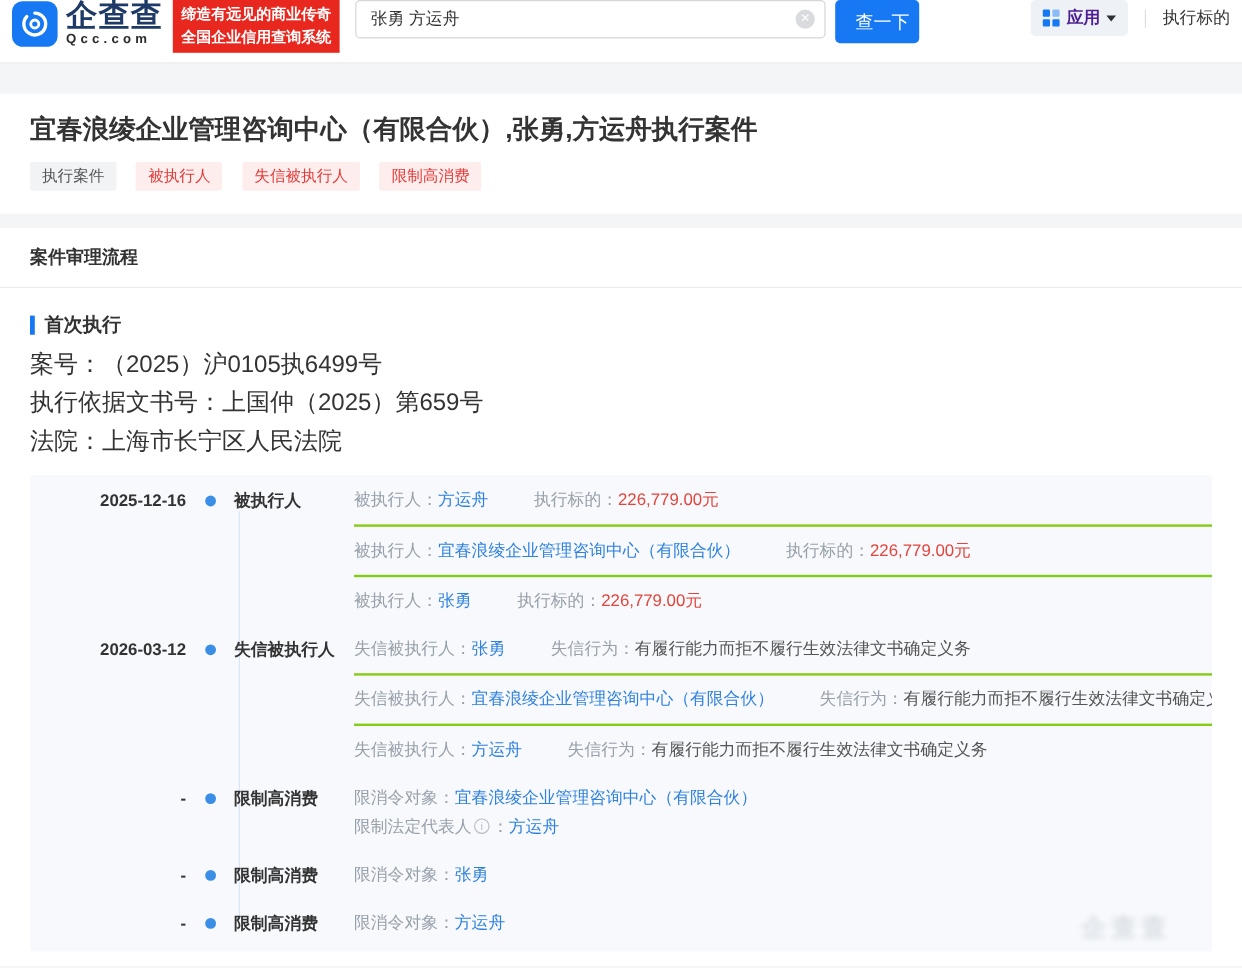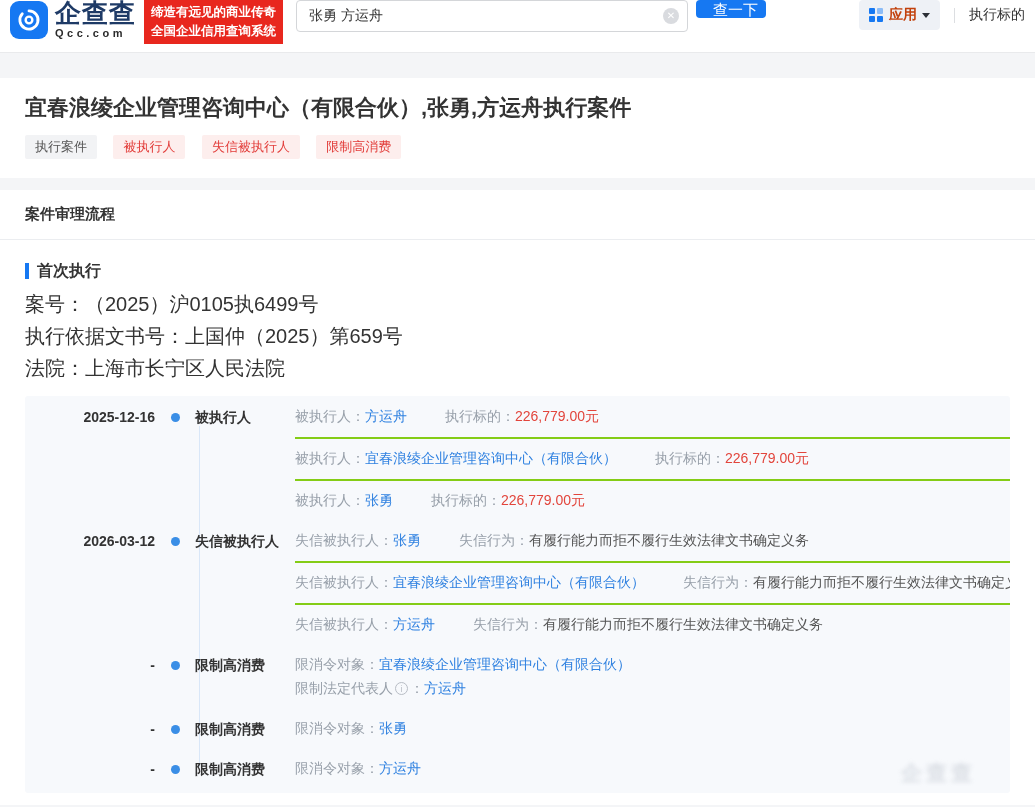--- a/index.html
+++ b/index.html
@@ -33,32 +33,32 @@
   .search-input {
     width:100%; height:32px; border:1px solid #d4d6d9; border-radius:4px;
     padding:0 32px 0 12px; font-size:14px; color:#333; outline:none;
     font-family:"Liberation Sans","DejaVu Sans",sans-serif;
   }
   .clear-icon {
     position:absolute; right:9px; top:8px; width:16px; height:16px; border-radius:50%;
     background:#d9dbdf; color:#fff; font-size:10px; line-height:16px; text-align:center; cursor:pointer;
   }
   .search-btn {
-    margin-left:8px; width:70px; height:18px; background:#1678f2; color:#fff;
+    margin-left:8px; width:70px; height:36px; background:#1678f2; color:#fff;
     border:none; border-radius:4px; font-size:15px; cursor:pointer; flex-shrink:0;padding-left:15px;
   }
   .header-right { margin-left:auto; display:flex; align-items:center; }
   .apps-btn {
     display:flex; align-items:center; background:#eef1f6; border-radius:4px;
     height:30px; padding:0 10px; cursor:pointer;
   }
   .grid-icon { width:14px; height:14px; display:grid; grid-template-columns:6px 6px; grid-gap:2px; margin-right:6px; }
   .grid-icon i { width:6px; height:6px; background:#1678f2; border-radius:1px; }
   .grid-icon i.lt { background:#8cbcf7; }
-  .apps-label { font-size:14px; font-weight:bold; color:#c2410c; }
+  .apps-label { font-size:14px; font-weight:bold; color:#4c1d95; }
   .caret-down {
     width:0; height:0; margin-left:5px;
     border-left:4.5px solid transparent; border-right:4.5px solid transparent; border-top:5px solid #2b2f36;
   }
   .v-divider { width:1px; height:15px; background:#dcdee1; margin:0 14px; }
   .enterprise-link { font-size:14px; color:#333; cursor:pointer; }
 
   
   .title-card { background:#fff; margin-top:25px; padding:17px 25px 19px; }
   .page-title { font-size:22px; font-weight:bold; color:#333; line-height:1.2; }

